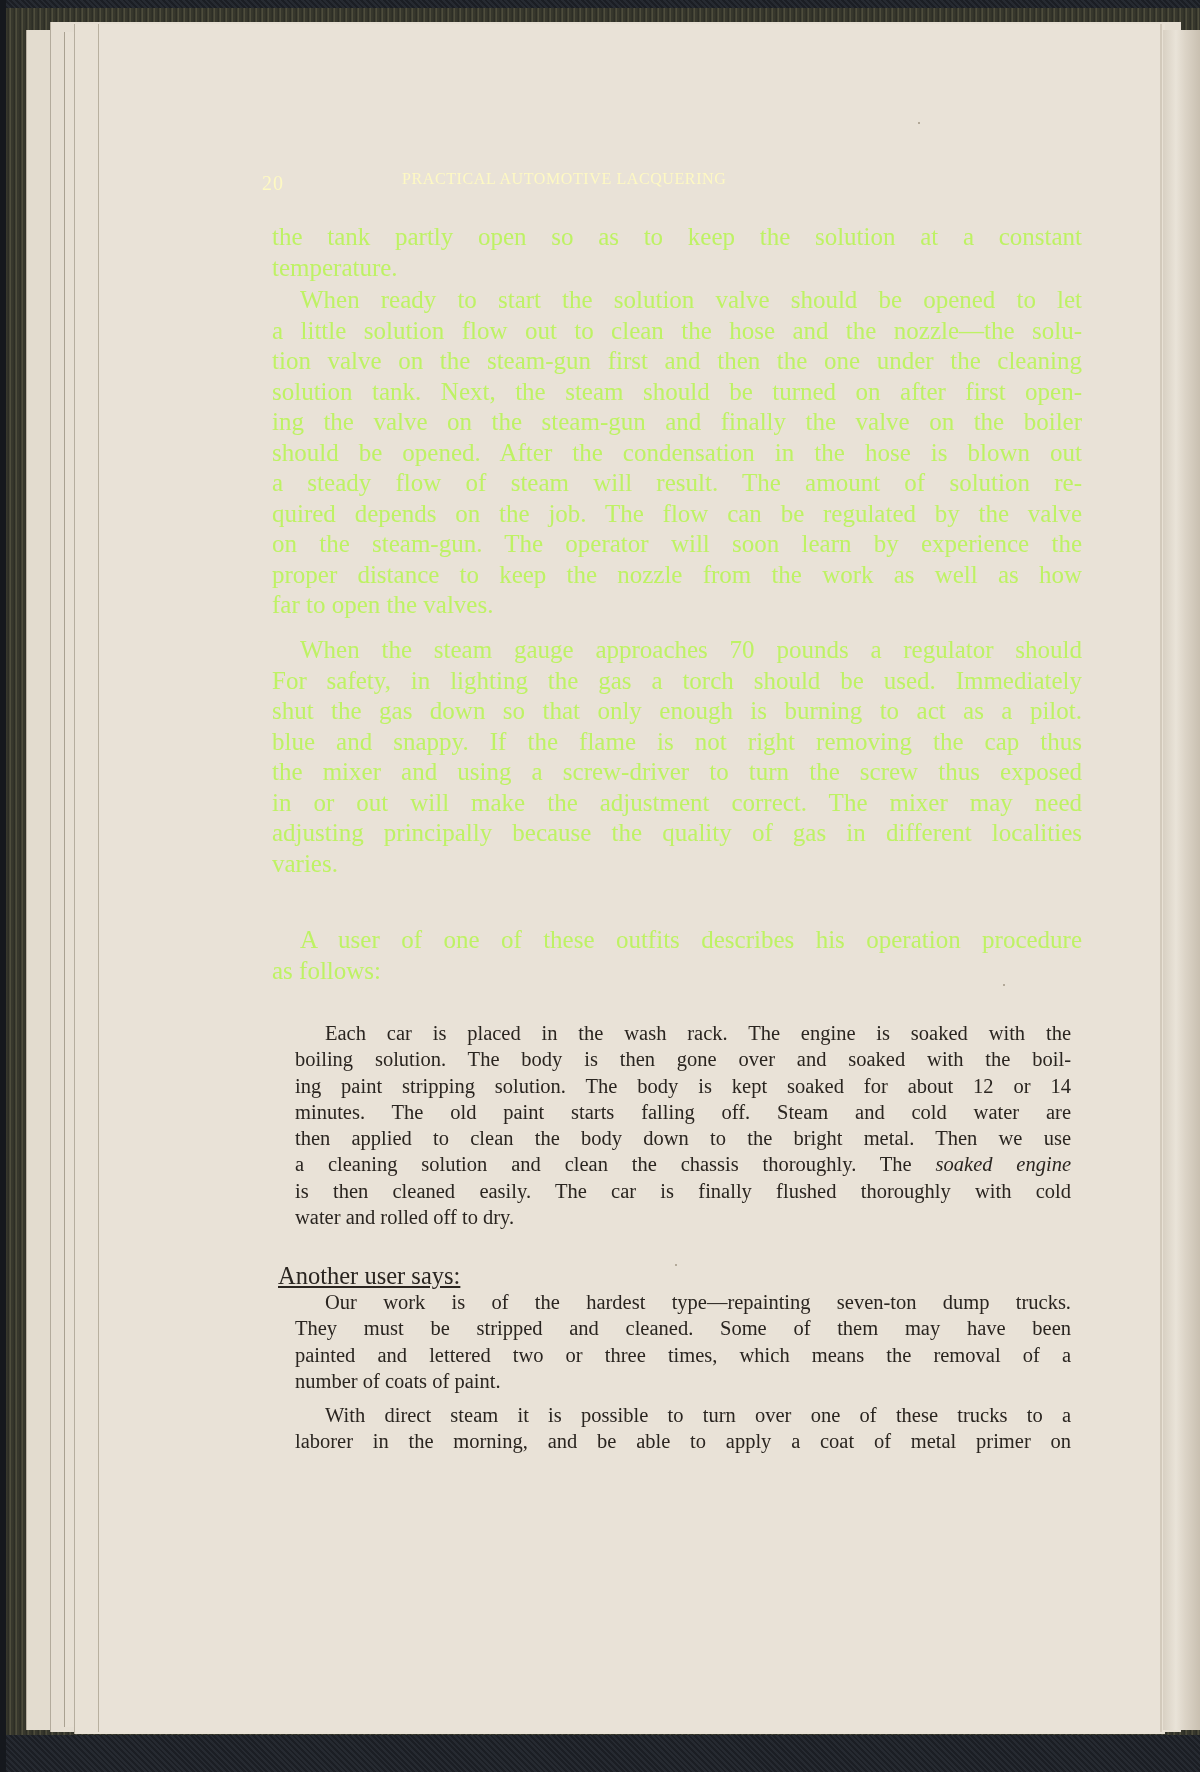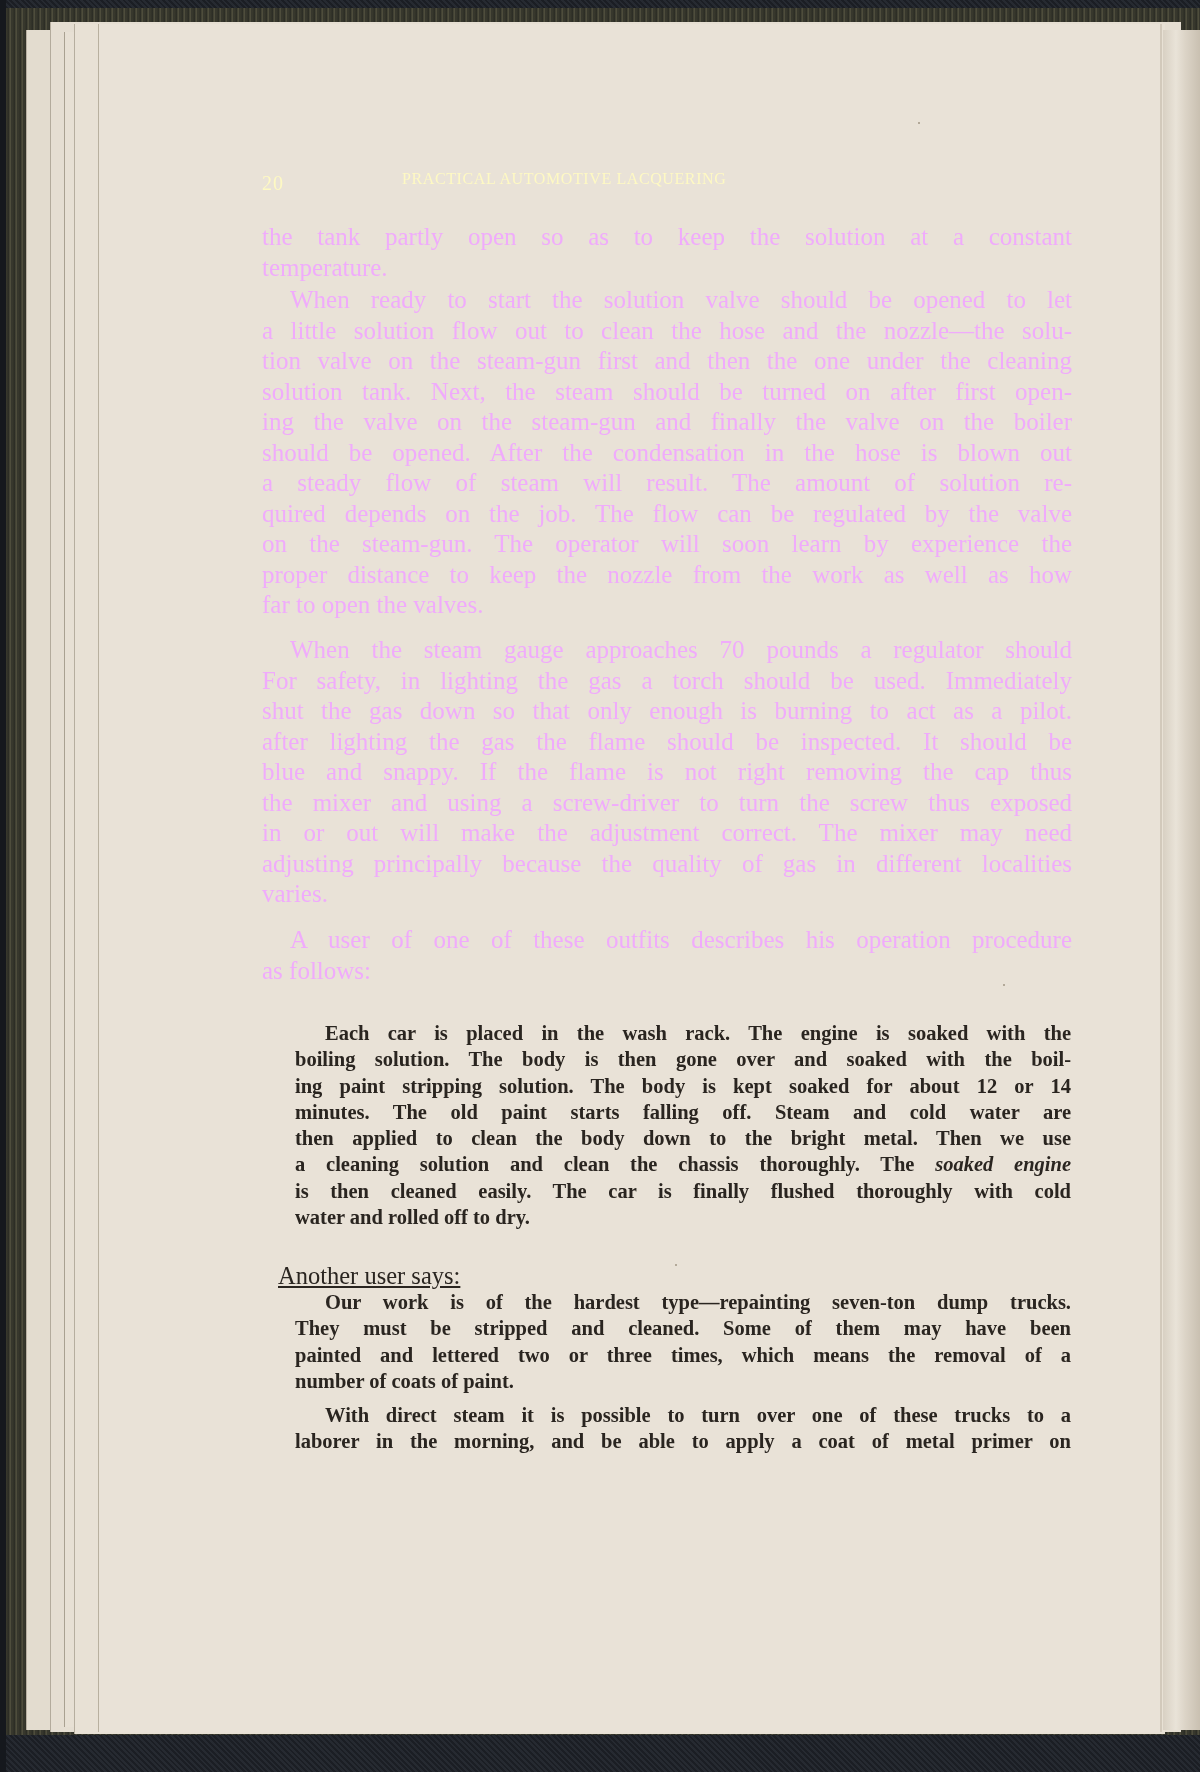--- a/index.html
+++ b/index.html
@@ -40,38 +40,38 @@
   .header {
     position: absolute; left: 262px; top: 170px; width: 810px; height: 32px;
     color: #fef9c3;
   }
   .page-number {
     position: absolute; left: 0; top: 2px; font-size: 20px; letter-spacing: 1px;
   }
   .running-title {
     position: absolute; left: 140px; top: 0; font-size: 16px; letter-spacing: 0.6px;
   }
-  .body-text { position: absolute; left: 262px; width: 810px; color: #f0abfc; }
+  .body-text { position: absolute; left: 272px; width: 810px; color: #bef264; }
   .line {
     display: block; font-size: 25px; line-height: 30.5px; height: 30.5px;
     text-align: justify; text-align-last: justify; white-space: nowrap;
     overflow: visible;
   }
   .line span.j { display:inline-block; width:100%; text-align: justify; text-align-last: justify; white-space: normal; }
   .line.last span.j { text-align-last: left; }
   .indent { padding-left: 28px; }
   .p1 { top: 222px; }
   .p2 { top: 285px; }
   .p3 { top: 635px; }
   .p4 { top: 925px; }
   .quote { position: absolute; left: 295px; width: 776px; color: #2a2520; }
   .qline {
     display: block; font-size: 20.5px; line-height: 26.3px; height: 26.3px; white-space: nowrap;
   }
-  .qline span.j { display:inline-block; width:100%; text-align: justify; text-align-last: justify; white-space: normal; font-weight: bold; }
+  .qline span.j { display:inline-block; width:100%; text-align: justify; text-align-last: justify; white-space: normal; }
   .qline.last span.j { text-align-last: left; }
   .qindent { padding-left: 30px; }
   .q1 { top: 1020px; }
   .q2 { top: 1274px; margin-top: 15px; }
   .q3 { top: 1402px; }
   .another {
     position: absolute; left: 278px; top: 1262px; font-size: 24.5px; color: #2a2520; text-decoration: underline;
   }
   em { font-style: italic; }
   .speck { position:absolute; width:2px; height:2px; background:#a09684; border-radius:1px; }
@@ -116,21 +116,20 @@
   <div class="line"><span class="j">quired depends on the job.  The flow can be regulated by the valve</span></div>
   <div class="line"><span class="j">on the steam-gun.  The operator will soon learn by experience the</span></div>
   <div class="line"><span class="j">proper distance to keep the nozzle from the work as well as how</span></div>
   <div class="line last"><span class="j">far to open the valves.</span></div>
 </div>
 
 <div class="body-text p3">
   <div class="line indent"><span class="j">When the steam gauge approaches 70 pounds a regulator should</span></div>
   <div class="line"><span class="j">For safety, in lighting the gas a torch should be used.  Immediately</span></div>
   <div class="line"><span class="j">shut the gas down so that only enough is burning to act as a pilot.</span></div>
-  <div class="line"><span class="j">after lighting the gas the flame should be inspected.  It should be</span></div>
   <div class="line"><span class="j">blue and snappy.  If the flame is not right removing the cap thus</span></div>
   <div class="line"><span class="j">the mixer and using a screw-driver to turn the screw thus exposed</span></div>
   <div class="line"><span class="j">in or out will make the adjustment correct.  The mixer may need</span></div>
   <div class="line"><span class="j">adjusting principally because the quality of gas in different localities</span></div>
   <div class="line last"><span class="j">varies.</span></div>
 </div>
 
 <div class="body-text p4">
   <div class="line indent"><span class="j">A user of one of these outfits describes his operation procedure</span></div>
   <div class="line last"><span class="j">as follows:</span></div>

